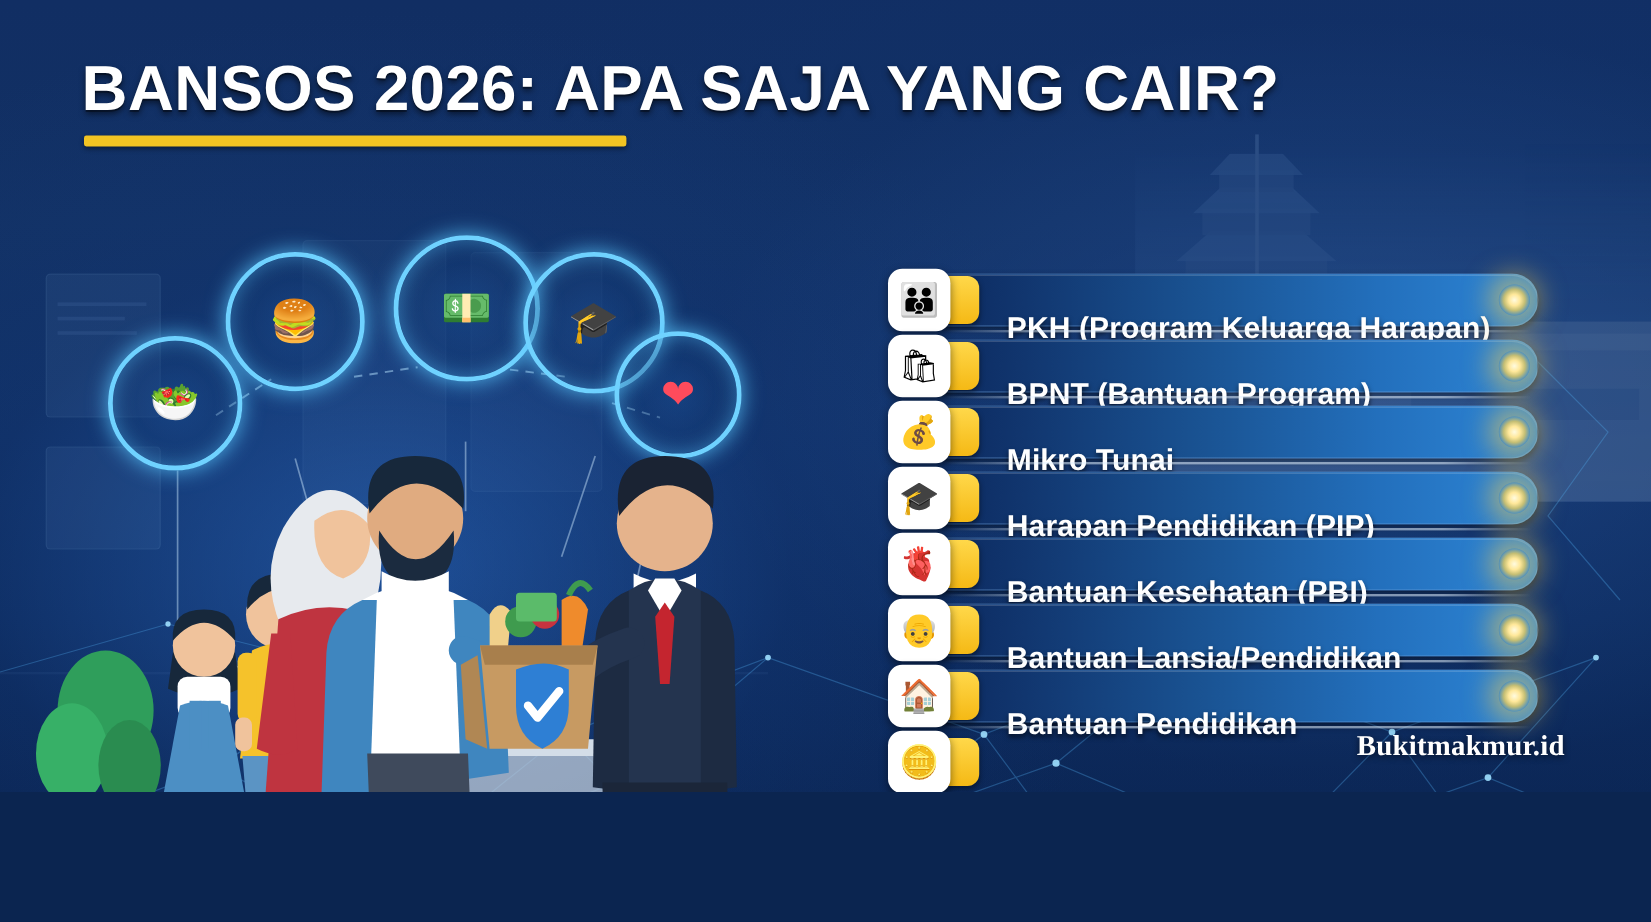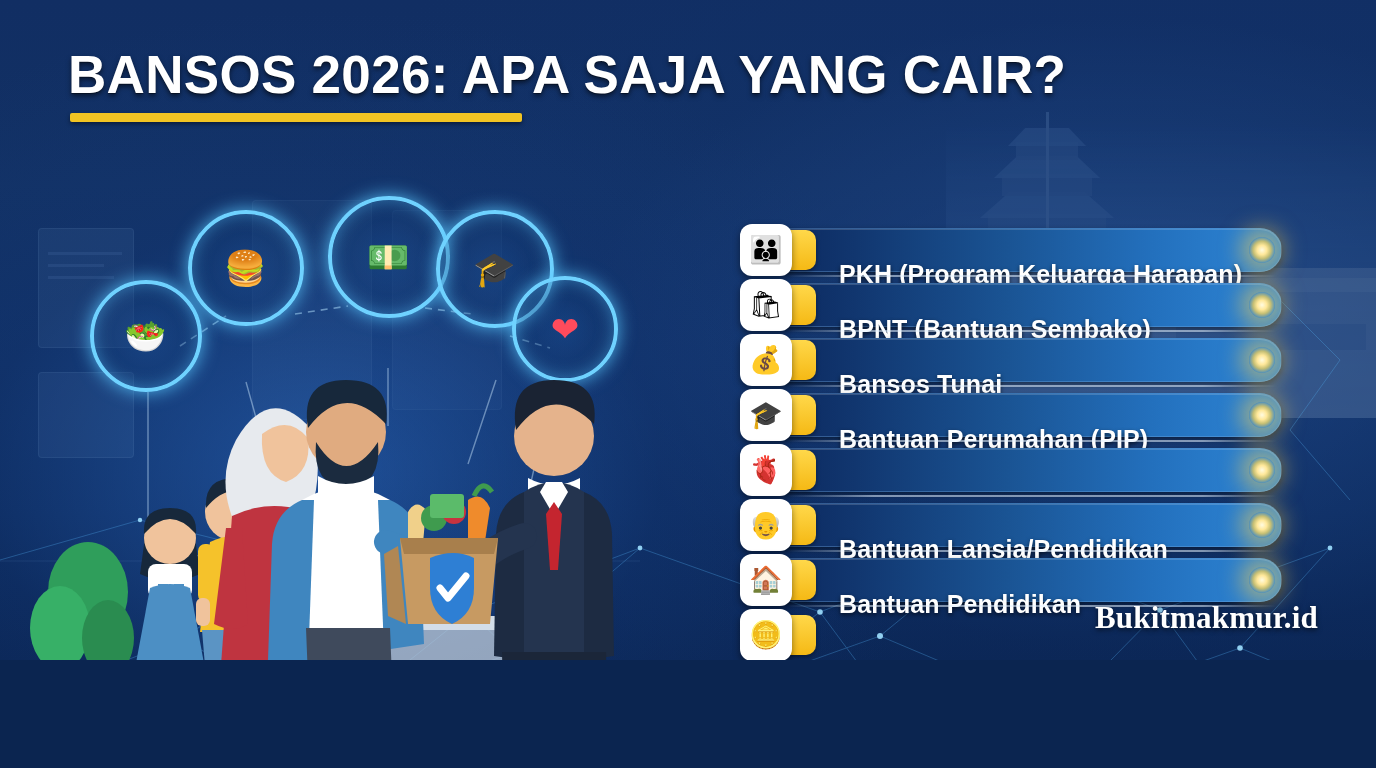--- a/index.html
+++ b/index.html
@@ -119,23 +119,23 @@
     display:flex; align-items:center; justify-content:center;
     font-size:27px; line-height:1;
   }
   .bar-underline{
     position:absolute; left:46px; right:24px; bottom:-5px; height:2px;
     background:linear-gradient(90deg, rgba(215,235,255,.0) 0%, rgba(225,240,255,.55) 18%, rgba(225,240,255,.55) 85%, rgba(225,240,255,0) 100%);
   }
 
   
   .watermark{
-    position:absolute; right:58px; bottom:24px; z-index:40;
+    position:absolute; right:72px; bottom:24px; z-index:40;
     font-family:"Liberation Serif", serif;
-    font-size:31px; font-weight:bold; color:#ffffff;
+    font-size:24px; font-weight:bold; color:#ffffff;
     text-shadow:0 2px 5px rgba(0,0,0,.6);
     letter-spacing:.2px;
   }
 </style>
 </head>
 <body>
 
 <div id="stage">
 
   <div class="bldg-wrap">
@@ -367,56 +367,57 @@
       </div>
       <div class="bar-underline"></div>
       <div class="gold-tab"></div>
       <div class="badge">
         <span>👪</span>
       </div>
     </div>
 
     <div class="row">
       <div class="bar">
-        <span class="bar-label">BPNT (Bantuan Sembako)</span>
+        <span class="bar-label">BPNT (Bantuan Program)</span>
         <span class="glow"></span>
       </div>
       <div class="bar-underline"></div>
       <div class="gold-tab"></div>
       <div class="badge">
         <span>🛍</span>
       </div>
     </div>
 
     <div class="row">
       <div class="bar">
-        <span class="bar-label">Bansos Tunai</span>
+        <span class="bar-label">Mikro Tunai</span>
         <span class="glow"></span>
       </div>
       <div class="bar-underline"></div>
       <div class="gold-tab"></div>
       <div class="badge">
         <span>💰</span>
       </div>
     </div>
 
     <div class="row">
       <div class="bar">
-        <span class="bar-label">Bantuan Perumahan (PIP)</span>
+        <span class="bar-label">Harapan Pendidikan (PIP)</span>
         <span class="glow"></span>
       </div>
       <div class="bar-underline"></div>
       <div class="gold-tab"></div>
       <div class="badge">
         <span>🎓</span>
       </div>
     </div>
 
     <div class="row">
       <div class="bar">
+        <span class="bar-label">Bantuan Kesehatan (PBI)</span>
         <span class="glow"></span>
       </div>
       <div class="bar-underline"></div>
       <div class="gold-tab"></div>
       <div class="badge">
         <span>🫀</span>
       </div>
     </div>
 
     <div class="row">

